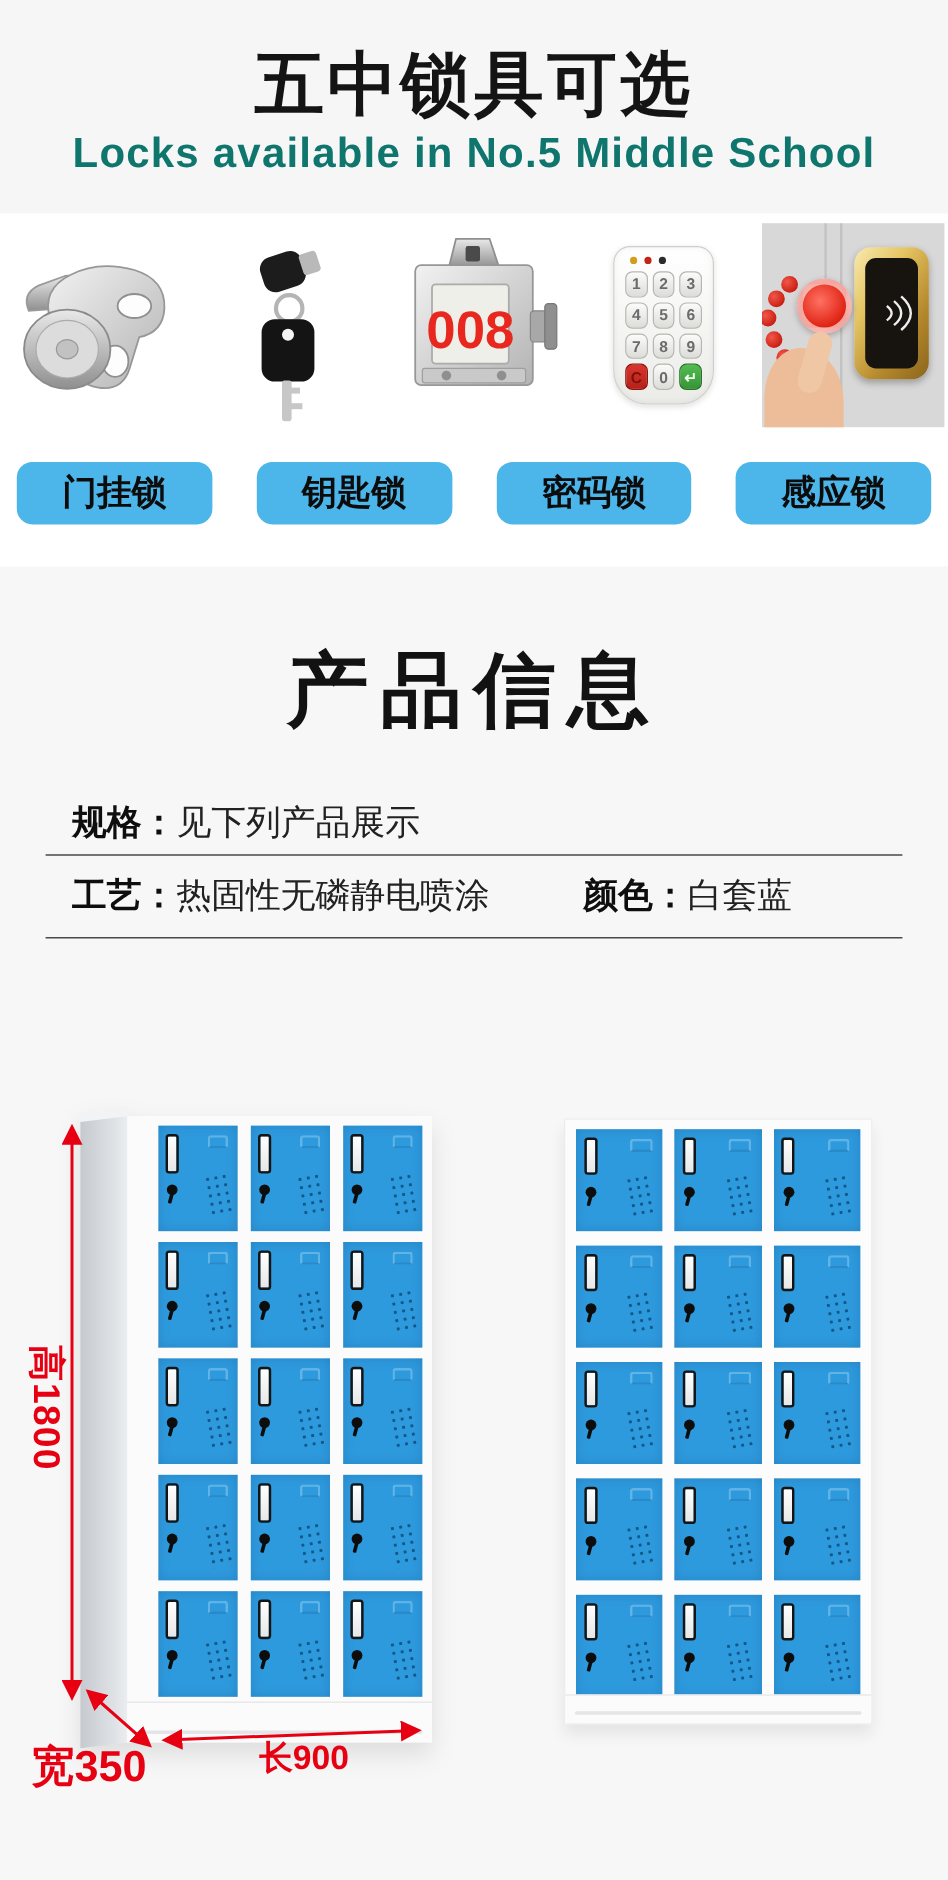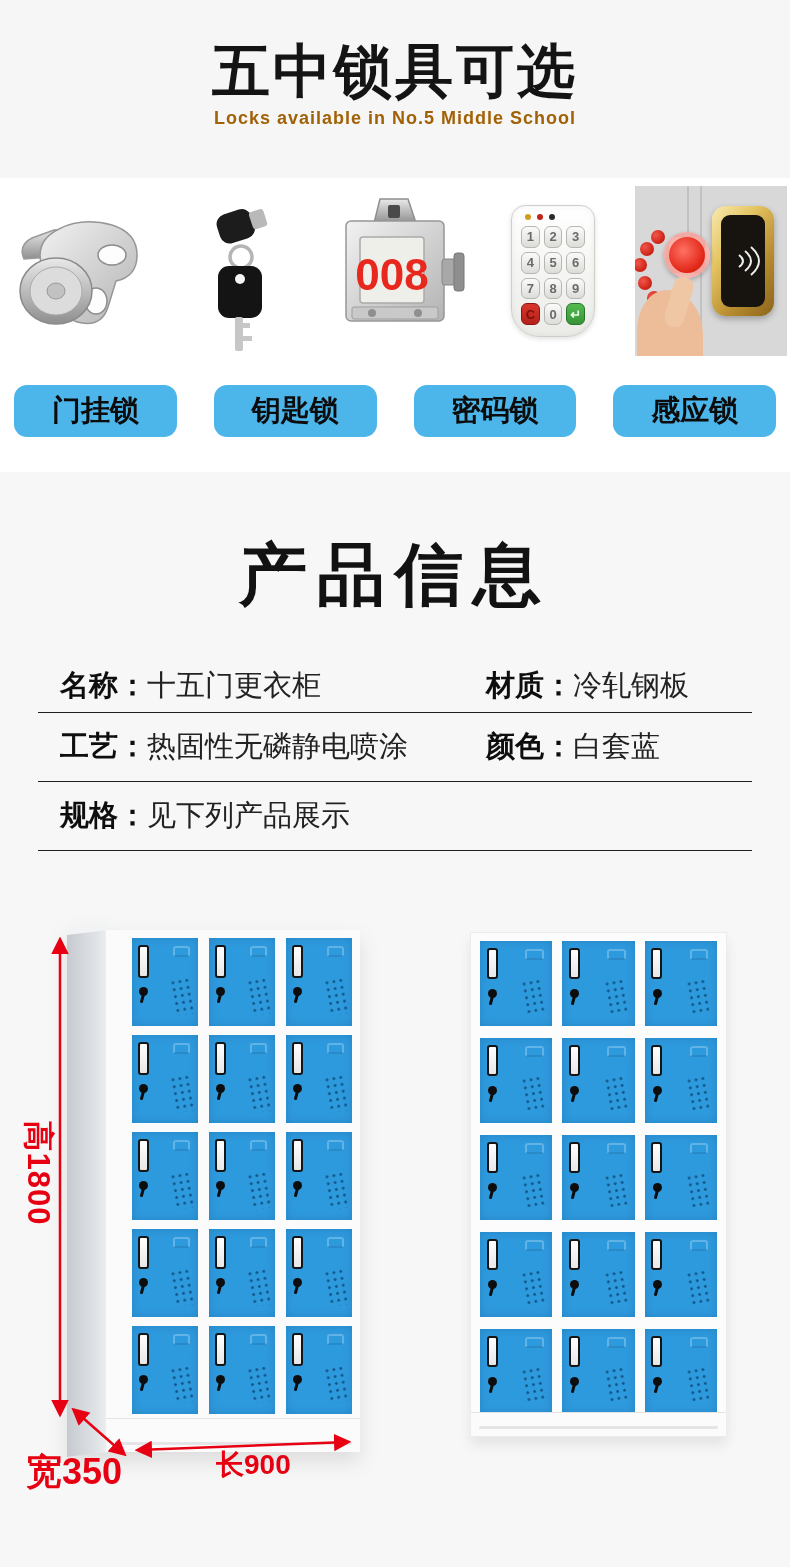--- a/index.html
+++ b/index.html
@@ -8,22 +8,22 @@
     position:relative; width:790px; height:1567px; overflow:hidden;
     background:#ffffff; font-family:"Liberation Sans", sans-serif; color:#111;
     margin:0 auto;
   }
 
   
   .hero { position:absolute; top:0; left:0; width:790px; height:178px;
           background:#f6f6f6; text-align:center; }
   .hero-title { margin:0; padding-top:36px; font-size:58px; line-height:1.2;
                 font-weight:900; color:#141414; letter-spacing:3px; }
-  .hero-subtitle { margin:2px 0 0; font-size:18px; font-weight:600;
-                   color:#a16207; letter-spacing:1px; }
+  .hero-subtitle { margin:2px 0 0; font-size:35px; font-weight:600;
+                   color:#0f766e; letter-spacing:1px; }
 
   
   .locks-section { position:absolute; top:178px; left:0; width:790px; height:294px; background:#fff; }
   .lock-figures { position:absolute; top:4px; left:0; right:0; height:178px;
                   display:flex; }
   .lock-figure { flex:1 1 0; display:flex; align-items:center; justify-content:center; }
   .lock-figure svg { display:block; }
 
   .lock-buttons { position:absolute; top:207px; left:14px; right:14px;
                   display:flex; gap:37px; }
@@ -252,42 +252,32 @@
       <div class="lock-btn">感应锁</div>
     </div>
   </section>
 
   <section class="info-section">
     <h2 class="info-title">产品信息</h2>
 
     <div class="spec-table">
       <div class="spec-row">
         <div class="spec-cell c1">
-          <span class="spec-lbl">名称：</span>
-          <span class="spec-val">十五门更衣柜</span>
-        </div>
-        <div class="spec-cell c2">
-          <span class="spec-lbl">材质：</span>
-          <span class="spec-val">冷轧钢板</span>
+          <span class="spec-lbl">规格：</span>
+          <span class="spec-val">见下列产品展示</span>
         </div>
       </div>
       <div class="spec-row">
         <div class="spec-cell c1">
           <span class="spec-lbl">工艺：</span>
           <span class="spec-val">热固性无磷静电喷涂</span>
         </div>
         <div class="spec-cell c2">
           <span class="spec-lbl">颜色：</span>
           <span class="spec-val">白套蓝</span>
-        </div>
-      </div>
-      <div class="spec-row">
-        <div class="spec-cell c1">
-          <span class="spec-lbl">规格：</span>
-          <span class="spec-val">见下列产品展示</span>
         </div>
       </div>
     </div>
 
     <div class="lockers-area">
 
       <div class="locker3d">
         <div class="cab-top"></div>
         <div class="cab-side"></div>
         <div class="cab-front">

